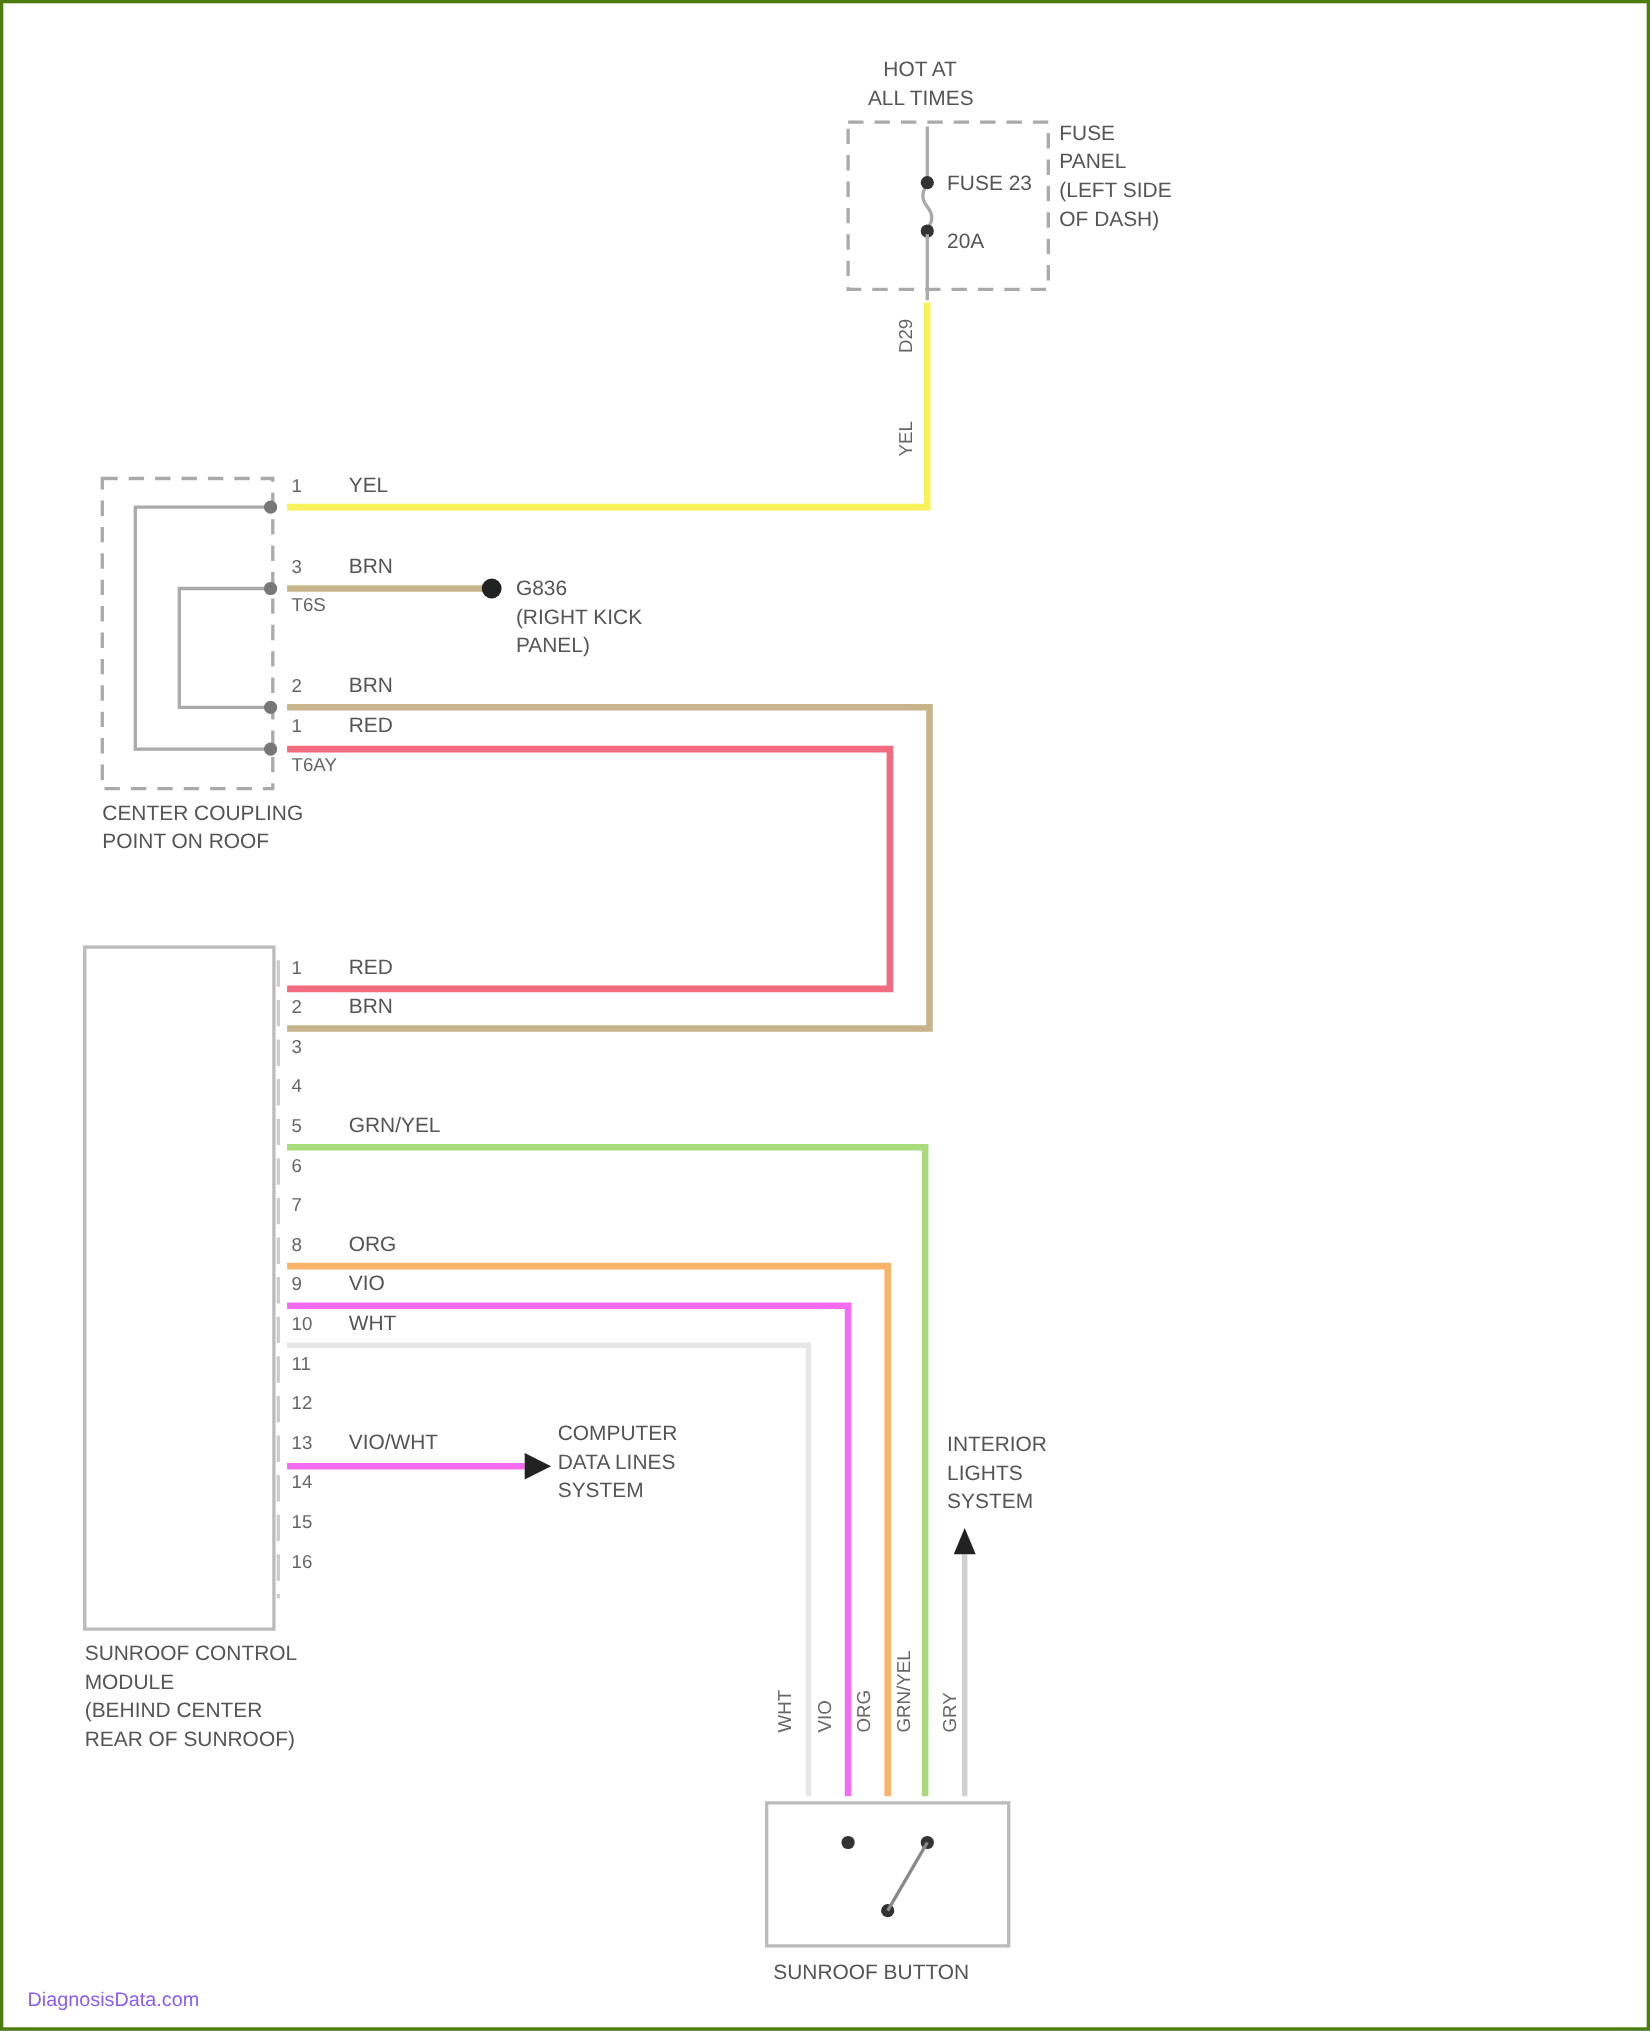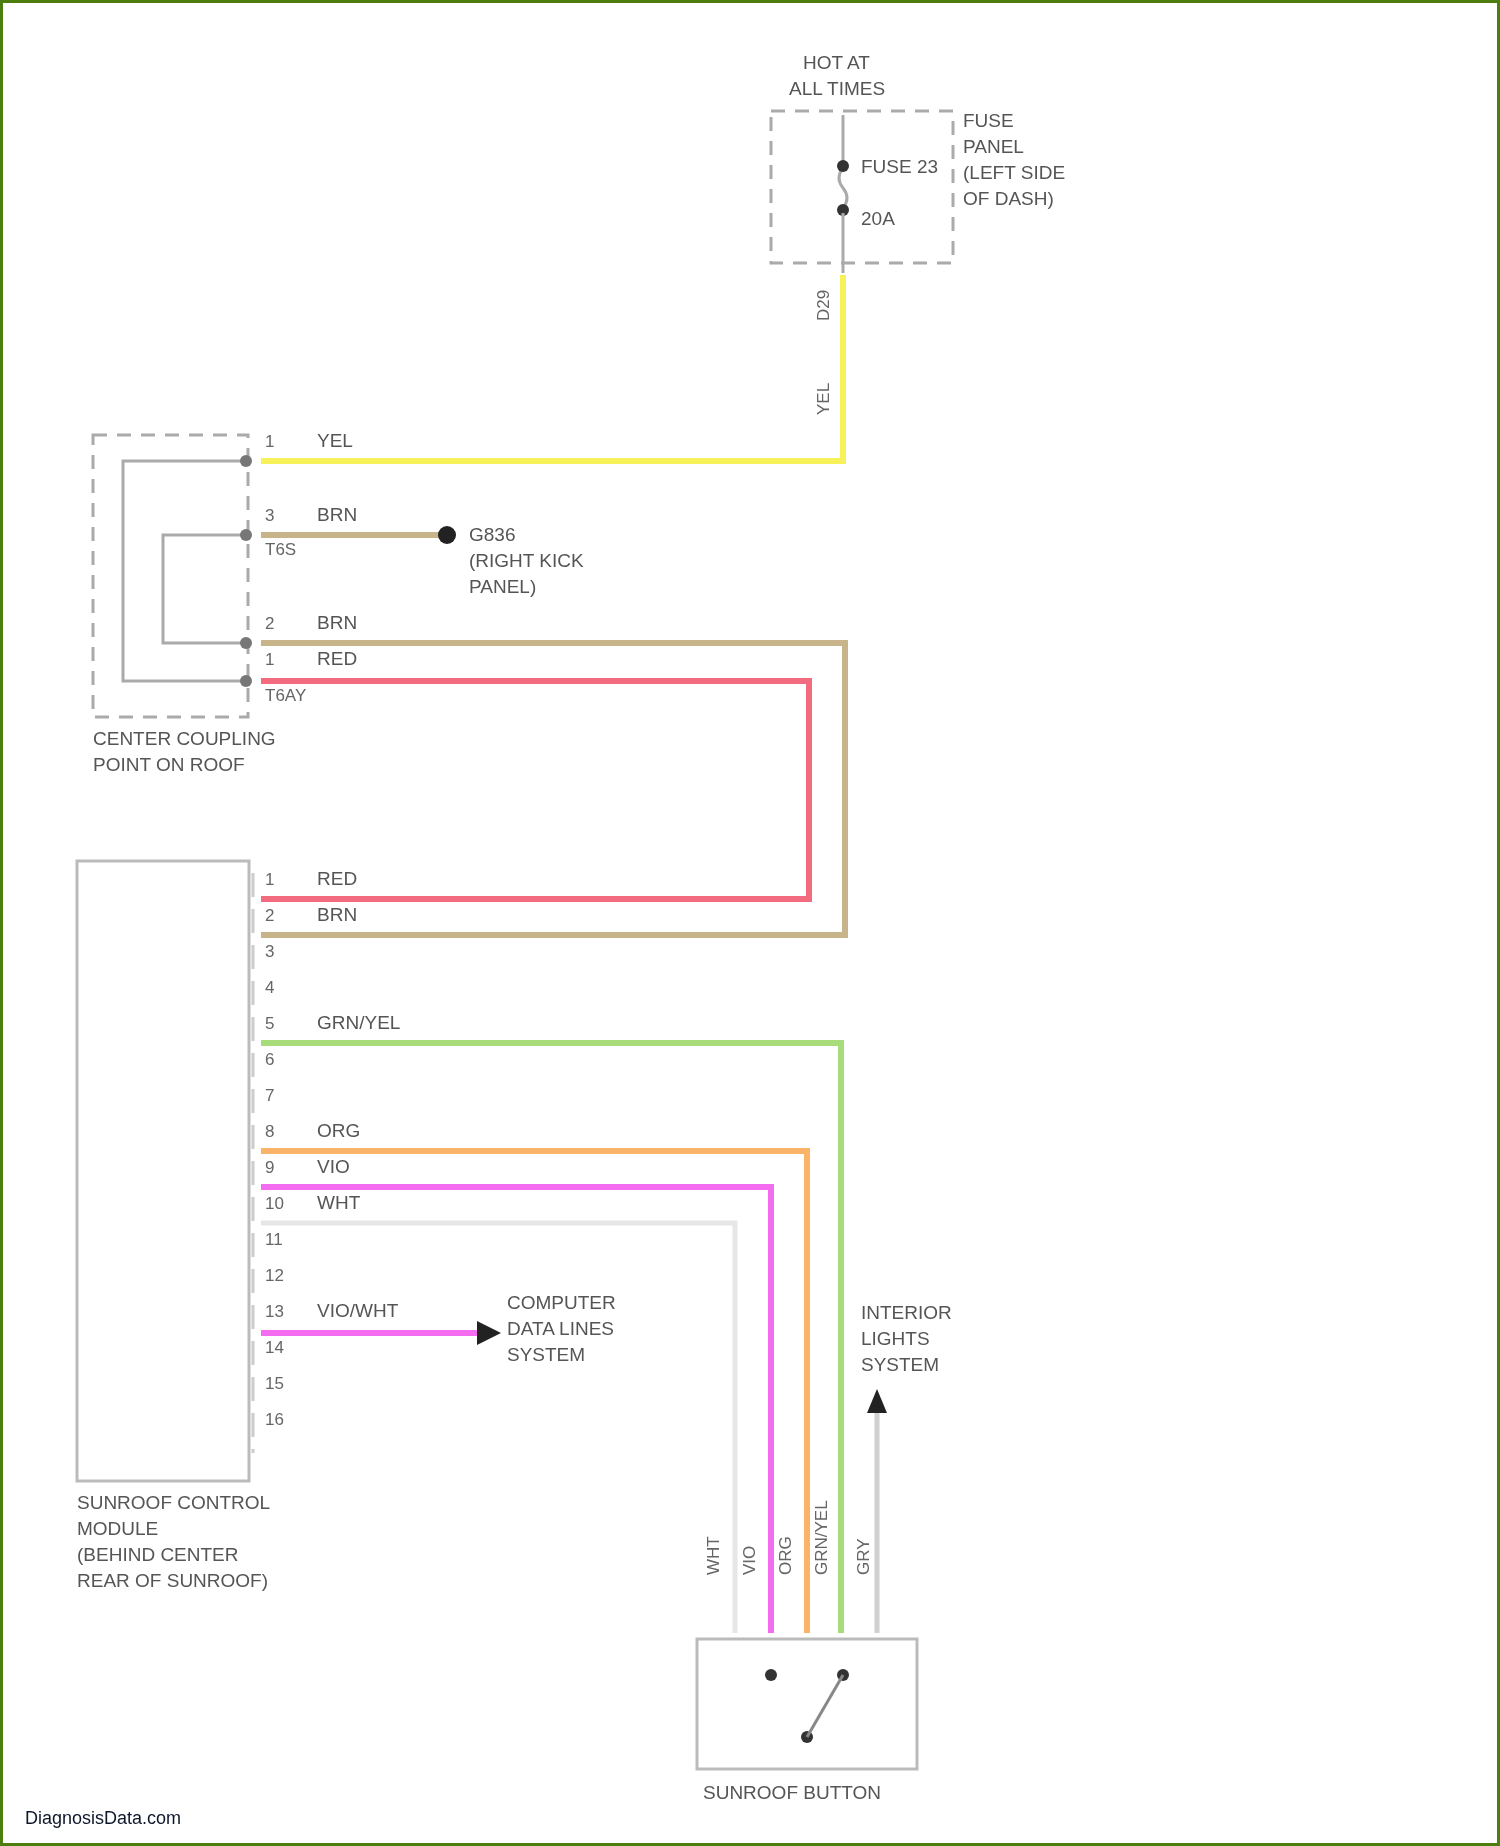--- a/index.html
+++ b/index.html
@@ -6,21 +6,21 @@
   .page {
     position: relative; width: 1500px; height: 1846px;
     background: #ffffff; box-sizing: border-box;
     border: 3px solid #4d7c0f;
     font-family: "Liberation Sans", sans-serif;
     overflow: hidden;
   }
   svg { position: absolute; left: 0; top: 0; }
   .lbl { font-family: "Liberation Sans", sans-serif; font-size: 19px; fill: #555; }
   .pin { font-family: "Liberation Sans", sans-serif; font-size: 17px; fill: #666; }
-  .watermark { position: absolute; left: 22px; bottom: 14px; font-size: 18px; color: #0f172a; }
+  .watermark { position: absolute; left: 22px; bottom: 14px; font-size: 18px; color: #8b5cf6; }
 </style>
 </head>
 <body>
 
 <div class="page">
 <svg width="1500" height="1846" viewBox="0 0 1500 1846">
 
   <g>
     <rect x="768" y="108" width="182" height="152" fill="none" stroke="#aaa" stroke-width="3" stroke-dasharray="14 10"></rect>
     <text class="lbl" x="800" y="66">HOT AT</text>

